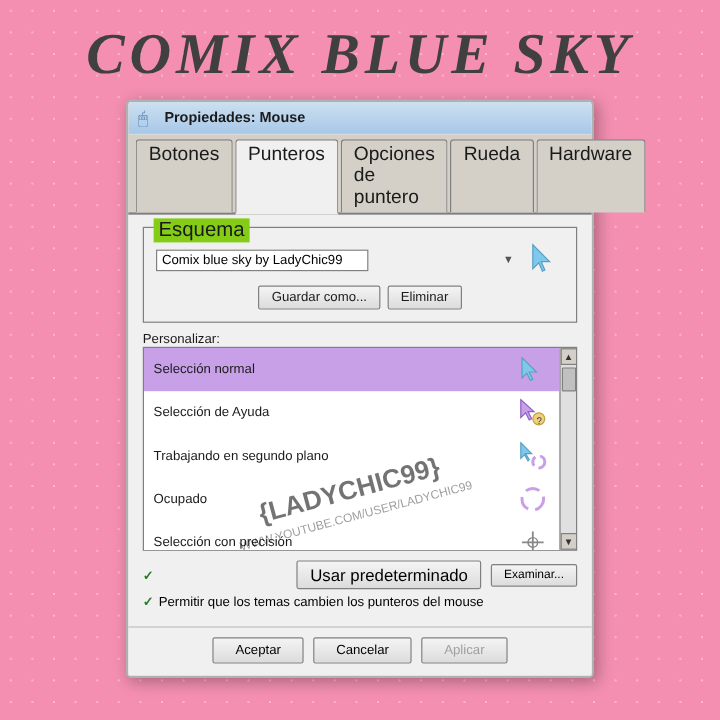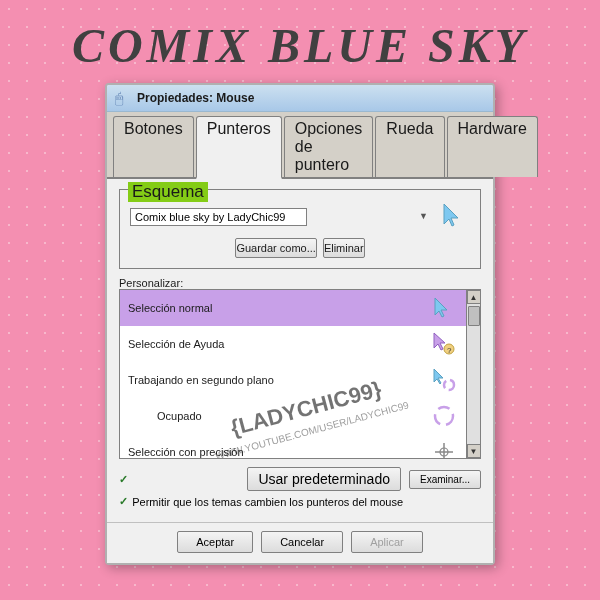--- a/index.html
+++ b/index.html
@@ -156,21 +156,21 @@
     }
 
     .scheme-buttons {
       display: flex;
       gap: 6px;
       margin-top: 6px;
       justify-content: center;
     }
 
     .btn {
-      padding: 3px 0;
+      padding: 3px 10px;
       font-size: 11px;
       border: 1px solid #808080;
       background: linear-gradient(to bottom, #f4f4f4, #dcdcdc);
       cursor: pointer;
       border-radius: 2px;
       color: #1a1a1a;
     }
 
     .customize-label {
       font-size: 11px;
@@ -405,21 +405,21 @@
         <div class="cursor-item">
           <span class="cursor-item-label">Trabajando en segundo plano</span>
           <div class="cursor-preview">
             <svg width="24" height="24" viewBox="0 0 24 24">
               <polygon points="2,1 2,14 5,11 8,16 9,15 6,10 11,10" fill="#7ec8f0" stroke="#5aa0c0" stroke-width="1"></polygon>
               <circle cx="17" cy="17" r="5" fill="none" stroke="#c8a0e8" stroke-width="2.5" stroke-dasharray="8,4"></circle>
             </svg>
           </div>
         </div>
 
-        <div class="cursor-item" style="position:relative;margin-left:29px;">
+        <div class="cursor-item" style="position:relative;">
           <span class="cursor-item-label">Ocupado</span>
           <div class="cursor-preview">
             <svg width="24" height="24" viewBox="0 0 24 24">
               <circle cx="12" cy="12" r="9" fill="none" stroke="#c8a0e8" stroke-width="2.5" stroke-dasharray="12,6"></circle>
             </svg>
           </div>
 
           <div class="watermark">
             <span>{LADYCHIC99}</span>
             <span class="watermark-sub">WWW.YOUTUBE.COM/USER/LADYCHIC99</span>

